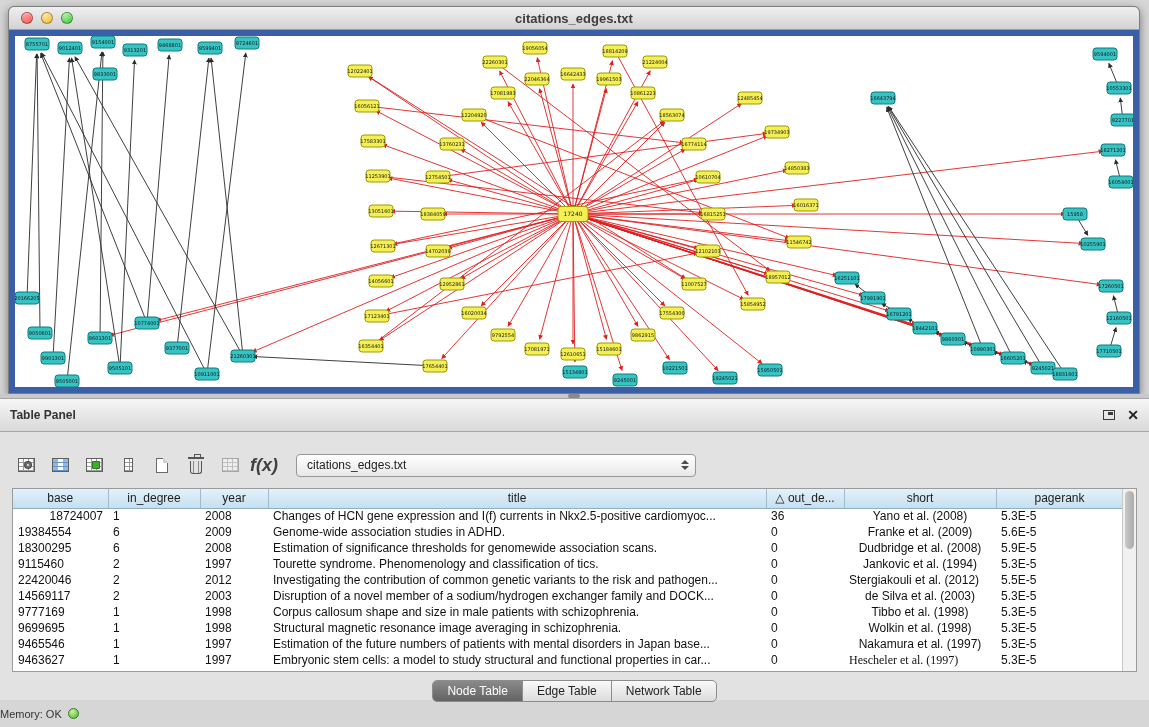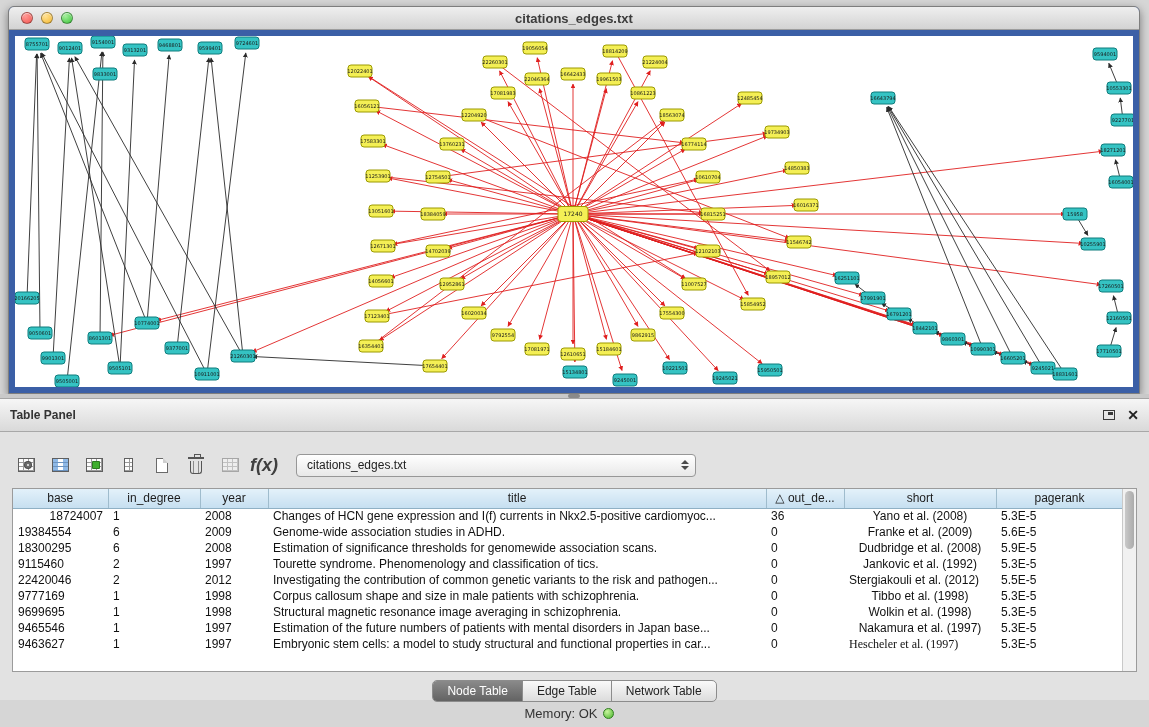--- a/index.html
+++ b/index.html
@@ -96,22 +96,22 @@
 
   
   .tabs { margin:8px auto 0 auto; display:flex; width:max-content; border:1px solid #8c8c8c;
           border-radius:5px; overflow:hidden; background:linear-gradient(#fafafa,#dcdcdc); }
   .tab { padding:3px 14px; font-size:12px; color:#222; border-right:1px solid #8c8c8c; cursor:default; }
   .tab:last-child { border-right:none; }
   .tab.active { background:linear-gradient(#8a8a8a,#636363); color:#fff; }
 
   
   .status-bar { position:absolute; left:0; top:700px; width:1149px; height:27px;
-                display:flex; align-items:center; justify-content:center; padding-right:10px;
-                font-size:13px; color:#333; gap:6px; }
+                display:flex; align-items:center; justify-content:flex-start; padding-right:10px;
+                font-size:11px; color:#333; gap:6px; }
   .mem-dot { width:11px; height:11px; border-radius:50%; border:1px solid #2f7d1f;
              background:radial-gradient(circle at 35% 30%, #c9f59e, #49b52d); }
 </style>
 </head>
 <body>
 
 <div class="app">
 
   <div class="net-window">
     <div class="titlebar">
@@ -708,31 +708,40 @@
                 <td style="text-align: left;">0</td>
                 <td style="text-align: center;">Dudbridge et al. (2008)</td>
                 <td style="text-align: left;">5.9E-5</td>
               </tr>
               <tr>
                 <td style="text-align: left;">9115460</td>
                 <td style="text-align: left;">2</td>
                 <td style="text-align: left;">1997</td>
                 <td style="text-align: left;">Tourette syndrome. Phenomenology and classification of tics.</td>
                 <td style="text-align: left;">0</td>
-                <td style="text-align: center;">Jankovic et al. (1992)</td>
+                <td style="text-align: center;">Jankovic et al. (1994)</td>
                 <td style="text-align: left;">5.3E-5</td>
               </tr>
               <tr>
                 <td style="text-align: left;">22420046</td>
                 <td style="text-align: left;">2</td>
                 <td style="text-align: left;">2012</td>
                 <td style="text-align: left;">Investigating the contribution of common genetic variants to the risk and pathogen...</td>
                 <td style="text-align: left;">0</td>
                 <td style="">Stergiakouli et al. (2012)</td>
                 <td style="text-align: left;">5.5E-5</td>
+              </tr>
+              <tr>
+                <td style="text-align: left;">14569117</td>
+                <td style="text-align: left;">2</td>
+                <td style="text-align: left;">2003</td>
+                <td style="text-align: left;">Disruption of a novel member of a sodium/hydrogen exchanger family and DOCK...</td>
+                <td style="text-align: left;">0</td>
+                <td style="text-align: center;">de Silva et al. (2003)</td>
+                <td style="text-align: left;">5.3E-5</td>
               </tr>
               <tr>
                 <td style="text-align: left;">9777169</td>
                 <td style="text-align: left;">1</td>
                 <td style="text-align: left;">1998</td>
                 <td style="text-align: left;">Corpus callosum shape and size in male patients with schizophrenia.</td>
                 <td style="text-align: left;">0</td>
                 <td style="text-align: center;">Tibbo et al. (1998)</td>
                 <td style="text-align: left;">5.3E-5</td>
               </tr>

